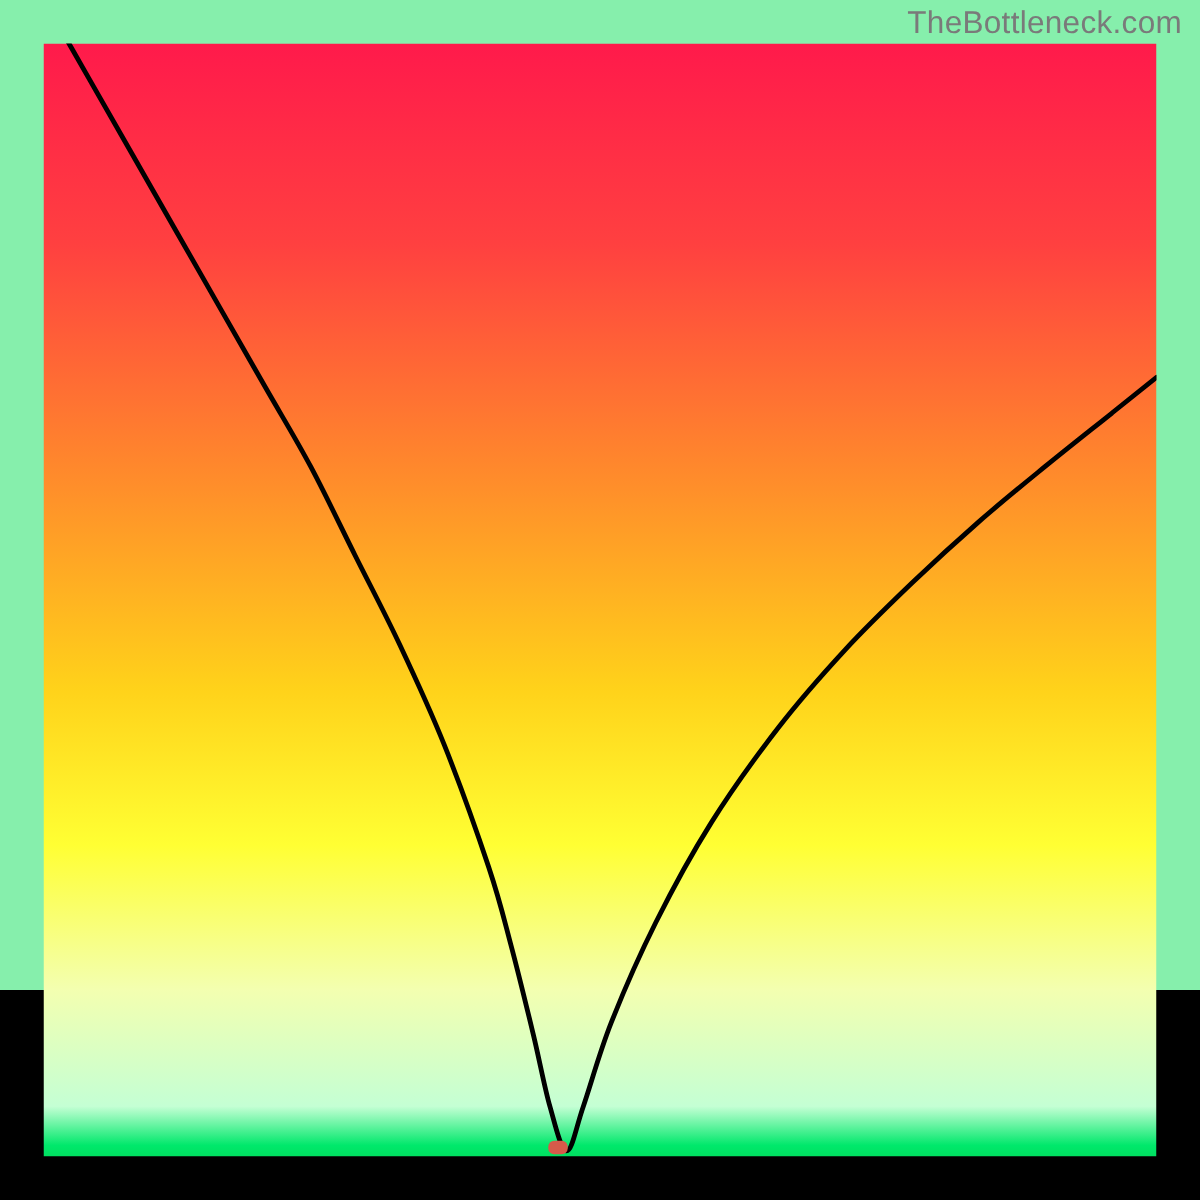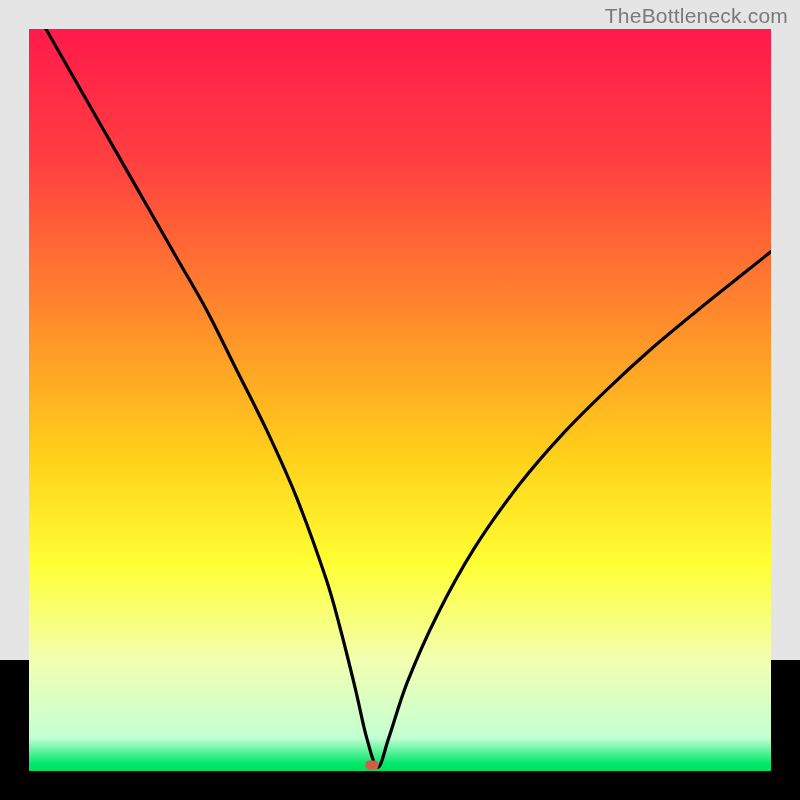--- a/index.html
+++ b/index.html
@@ -8,21 +8,21 @@
     width: 800px;
     height: 800px;
     overflow: hidden;
     background: #000;
     font-family: Arial, Helvetica, sans-serif;
   }
   .frame {
     position: relative;
     width: 800px;
     height: 660px;
-    background: #e5e5e5;
+    background: #86efac;
   }
   .watermark {
     position: absolute;
     top: 4px;
     right: 12px;
     color: #7a7a7a;
     font-size: 21px;
     font-weight: 500;
     letter-spacing: 0.2px;
     z-index: 10;

